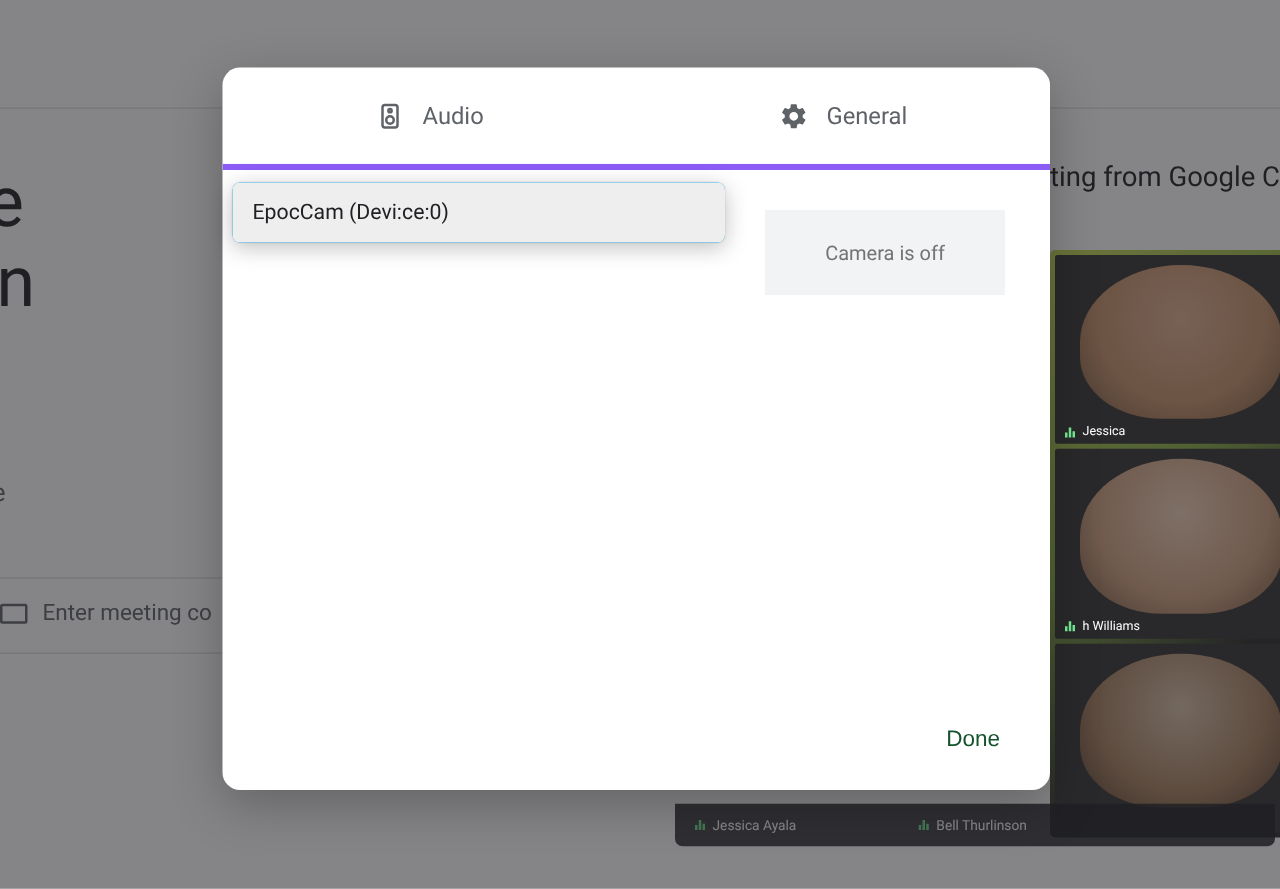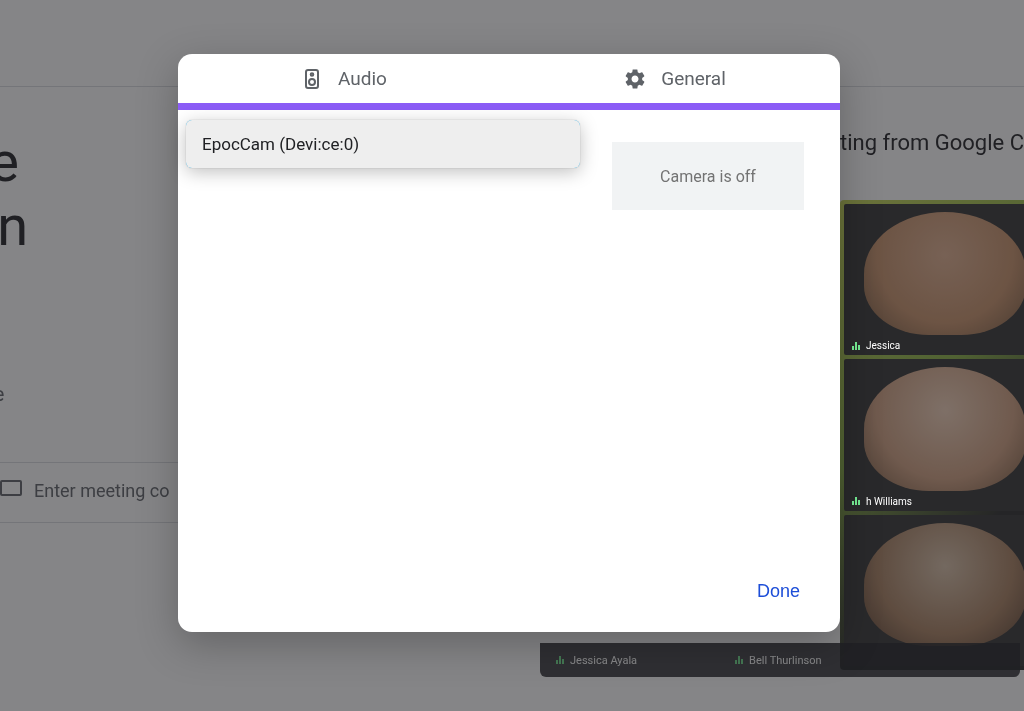--- a/index.html
+++ b/index.html
@@ -36,21 +36,21 @@
       border-top: 1px solid #dadce0;
     }
     .bg-divider2 {
       position: absolute;
       left: -160px; top: 522px; width: 1024px;
       border-top: 1px solid #dadce0;
     }
     .bg-input-row {
       position: absolute;
       left: 0; top: 480px;
-      display: flex; align-items: flex-start; gap: 12px;
+      display: flex; align-items: center; gap: 12px;
       color: #5f6368;
       font-size: 18px;
     }
     .bg-input-row .kbd-icon {
       width: 22px; height: 16px;
       border: 2px solid #5f6368; border-radius: 2px;
       position: relative;
     }
 
     .bg-right-text {
@@ -139,22 +139,22 @@
       left: 178px; top: 54px;
       width: 662px; height: 578px;
       background: #fff;
       border-radius: 14px;
       box-shadow: 0 12px 40px rgba(0,0,0,0.25);
       display: flex; flex-direction: column;
       overflow: visible;
     }
     .tabs {
       display: flex;
-      height: 56px;
-      border-bottom: 7px solid #8b5cf6;
+      height: 82px;
+      border-bottom: 5px solid #8b5cf6;
       border-radius: 14px 14px 0 0;
       overflow: hidden;
     }
     .tab {
       flex: 1;
       display: flex; align-items: center; justify-content: center;
       gap: 14px;
       font-size: 19px;
       color: #5f6368;
       cursor: pointer;
@@ -208,21 +208,21 @@
       overflow: hidden; text-overflow: ellipsis;
     }
     .dd-item.selected { background: #eeeeee; }
 
     .modal-footer {
       display: flex; justify-content: flex-end;
       padding: 12px 26px 22px;
     }
     .done-btn {
       background: none; border: none;
-      color: #1d4ed8;
+      color: #14532d;
       font-size: 18px;
       font-weight: 500;
       padding: 8px 14px;
       cursor: pointer;
       border-radius: 4px;
     }
   </style>
 </head>
 <body>
 

